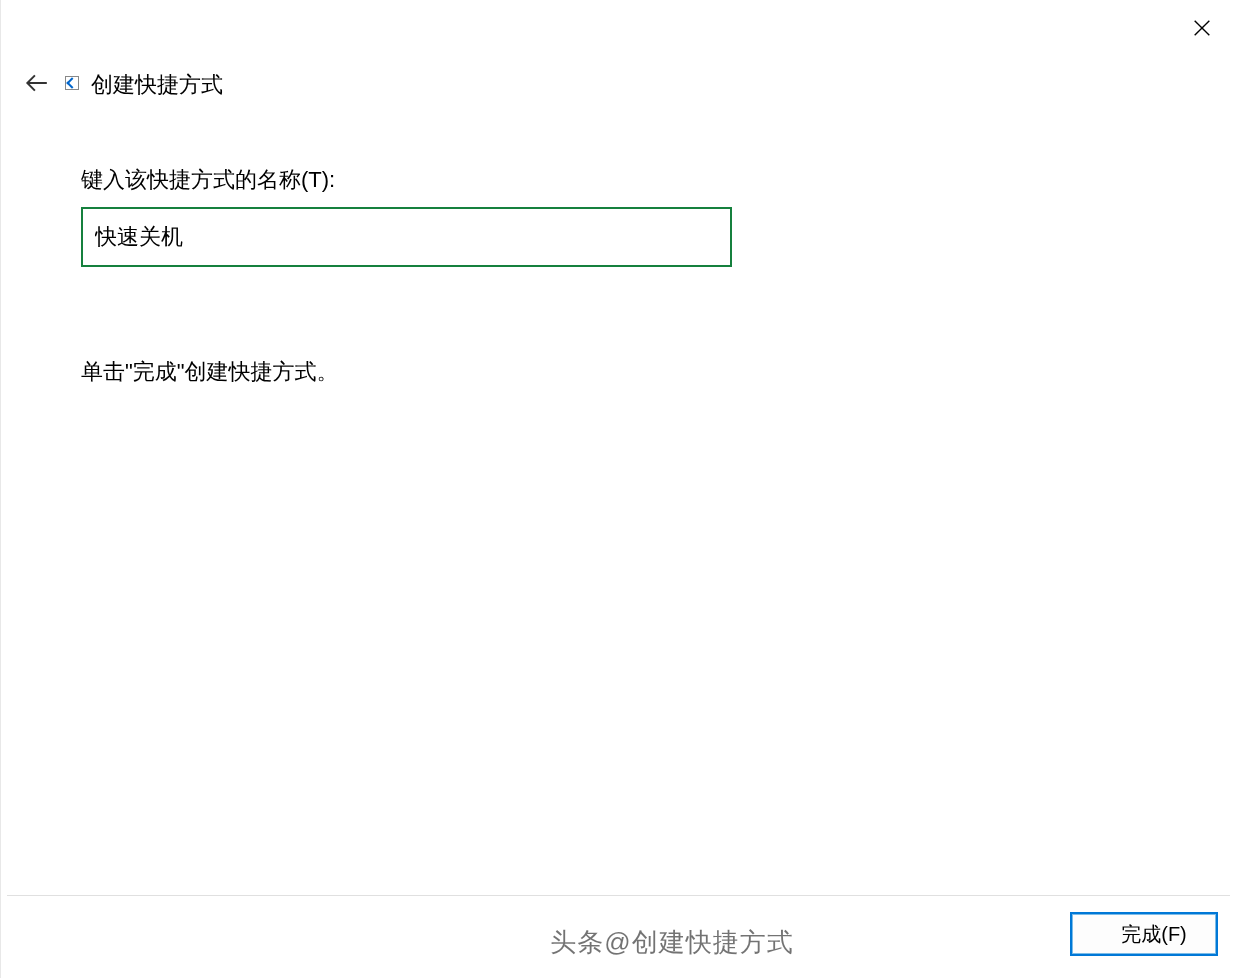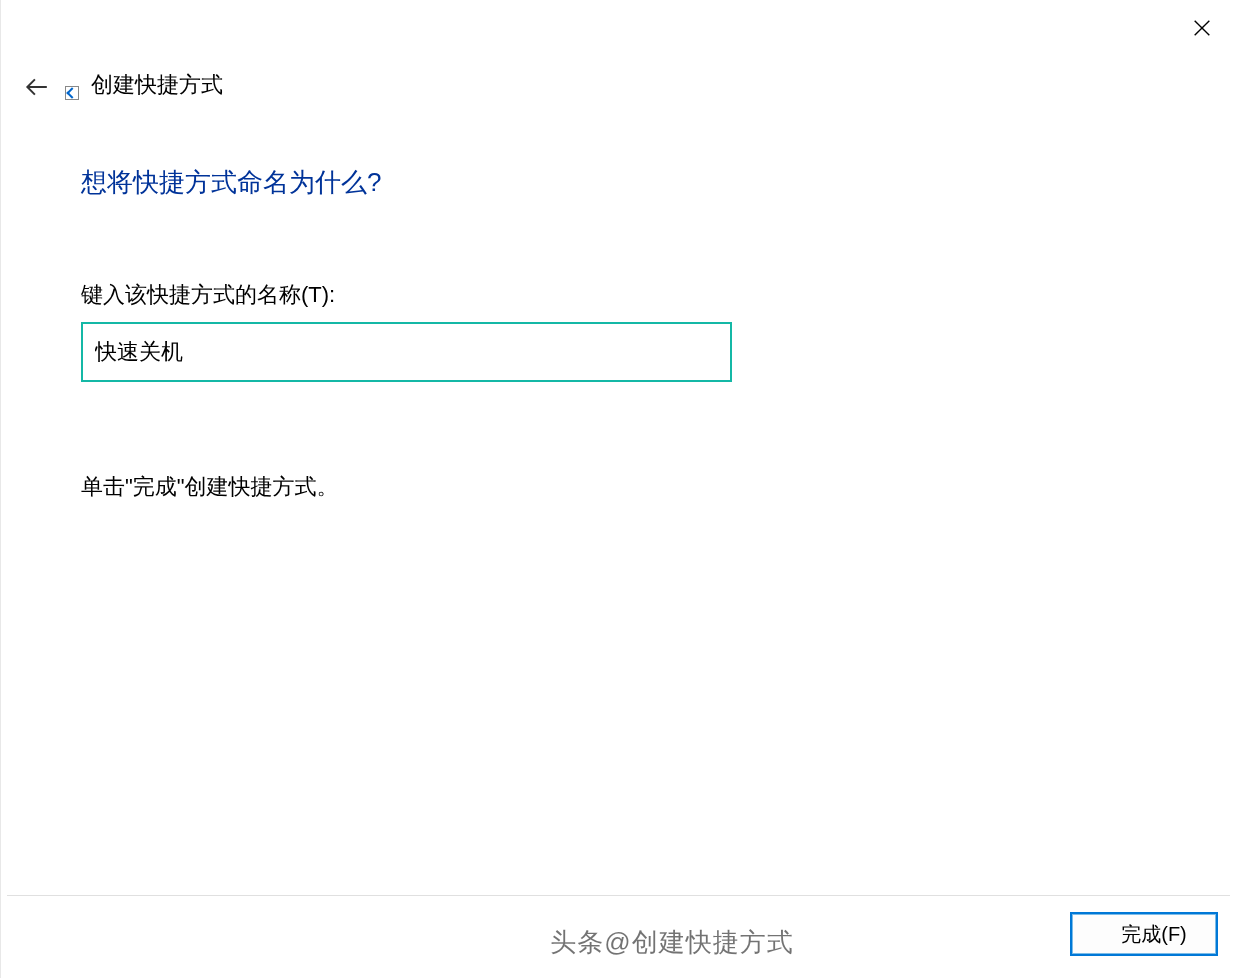--- a/index.html
+++ b/index.html
@@ -35,21 +35,21 @@
     }
     .close-button svg {
       width: 22px;
       height: 22px;
     }
     .header {
       position: absolute;
       top: 70px;
       left: 22px;
       display: flex;
-      align-items: flex-end;
+      align-items: flex-start;
       gap: 16px;
     }
     .back-arrow {
       width: 26px;
       height: 26px;
       display: flex;
       align-items: center;
       justify-content: center;
       color: #333;
       cursor: pointer;
@@ -97,21 +97,21 @@
       margin-bottom: 80px;
     }
     .name-label {
       font-size: 22px;
       color: #000;
       margin-bottom: 12px;
     }
     .name-input {
       width: 651px;
       height: 60px;
-      border: 2px solid #14b8a6;
+      border: 2px solid #15803d;
       background: #ffffff;
       font-size: 22px;
       padding: 0 12px;
       color: #000;
       font-family: inherit;
       outline: none;
     }
     .instruction-text {
       font-size: 22px;
       color: #000;
@@ -179,21 +179,20 @@
       <svg viewBox="0 0 24 24" fill="none" stroke="currentColor" stroke-width="1.8">
         <line x1="22" y1="12" x2="4" y2="12"></line>
         <polyline points="11,5 4,12 11,19"></polyline>
       </svg>
     </div>
     <span class="shortcut-icon"></span>
     <div class="header-title">创建快捷方式</div>
   </div>
 
   <div class="content">
-    <div class="question-title">想将快捷方式命名为什么?</div>
     <div class="name-label">键入该快捷方式的名称(T):</div>
     <input type="text" class="name-input" value="快速关机" style="">
     <div class="instruction-text">单击"完成"创建快捷方式。</div>
   </div>
 
   <div class="footer-separator"></div>
 
   <div class="footer">
     <button class="btn btn-primary">完成(F)</button>
   </div>

